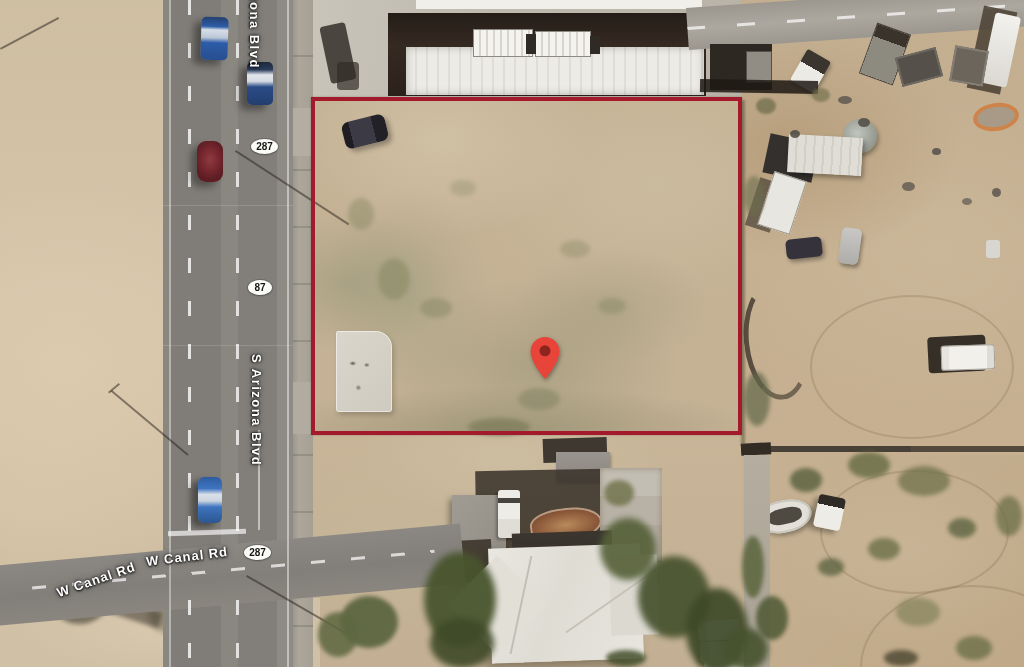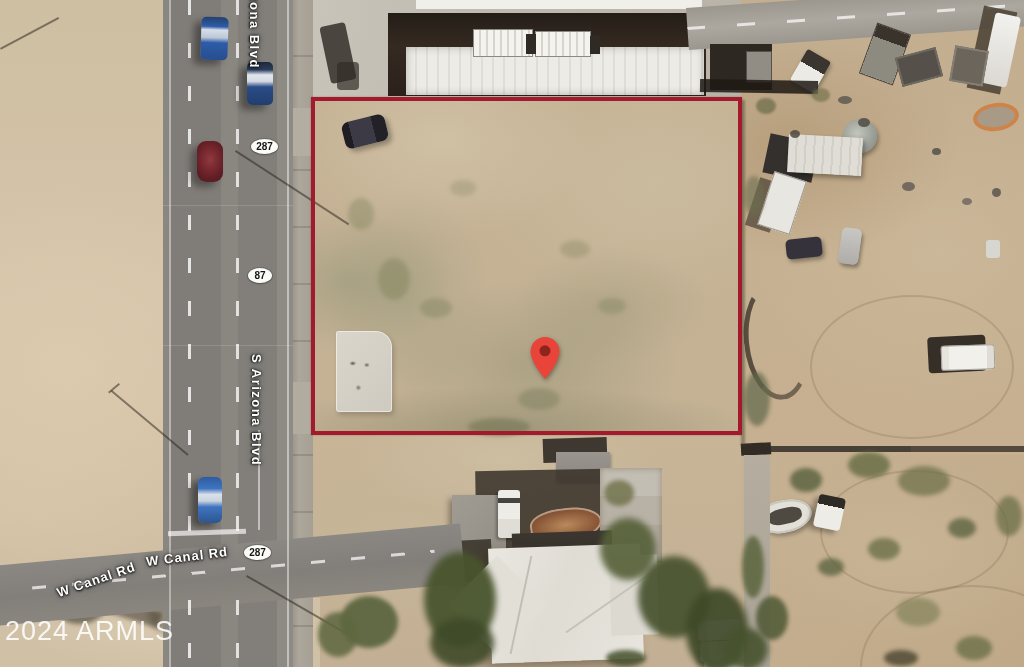--- a/index.html
+++ b/index.html
@@ -231,20 +231,19 @@
     <div class="veg" style="left: 348px; top: 198px; width: 26px; height: 32px; background: rgb(138, 140, 102); opacity: 0.5; filter: blur(2px);"></div>
     <div class="veg" style="left: 560px; top: 240px; width: 30px; height: 18px; background: rgb(142, 142, 106); opacity: 0.45; filter: blur(2px);"></div>
     <div class="veg" style="left: 450px; top: 180px; width: 26px; height: 16px; background: rgb(147, 146, 110); opacity: 0.4; filter: blur(2px);"></div>
 
 <div class="boundary"></div>
     <div class="vlabel" style="left:262px;top:-6px;">zona Blvd</div>
     <div class="vlabel" style="left:264px;top:354px;">S Arizona Blvd</div>
     <div class="hlabel" style="left:55px;top:572px;transform:rotate(-19deg);">W Canal Rd</div>
     <div class="hlabel" style="left:146px;top:549px;transform:rotate(-7deg);">W Canal Rd</div>
     <div class="shield" style="left:251px;top:139px;">287</div>
-    <div class="shield" style="left:248px;top:268px;width:24px;">87</div>
+    <div class="shield" style="left:248px;top:280px;width:24px;">87</div>
     <div class="shield" style="left:244px;top:545px;">287</div>
     <svg class="o" style="left:529px;top:337px;filter:drop-shadow(1px 2px 2px rgba(0,0,0,.35));" width="32" height="42" viewBox="0 0 24 32">
     <path d="M12 0C5.9 0 1 4.9 1 11c0 8.2 11 21 11 21s11-12.8 11-21C23 4.9 18.1 0 12 0z" style="fill:var(--pin,#E8443A);"></path>
     <circle cx="12" cy="10.5" r="4.2" style="fill:var(--pin-inner,#8E241E);"></circle>
   </svg>
-    <div class="watermark">2024 ARMLS</div>
   </div>
 
 </body></html>

